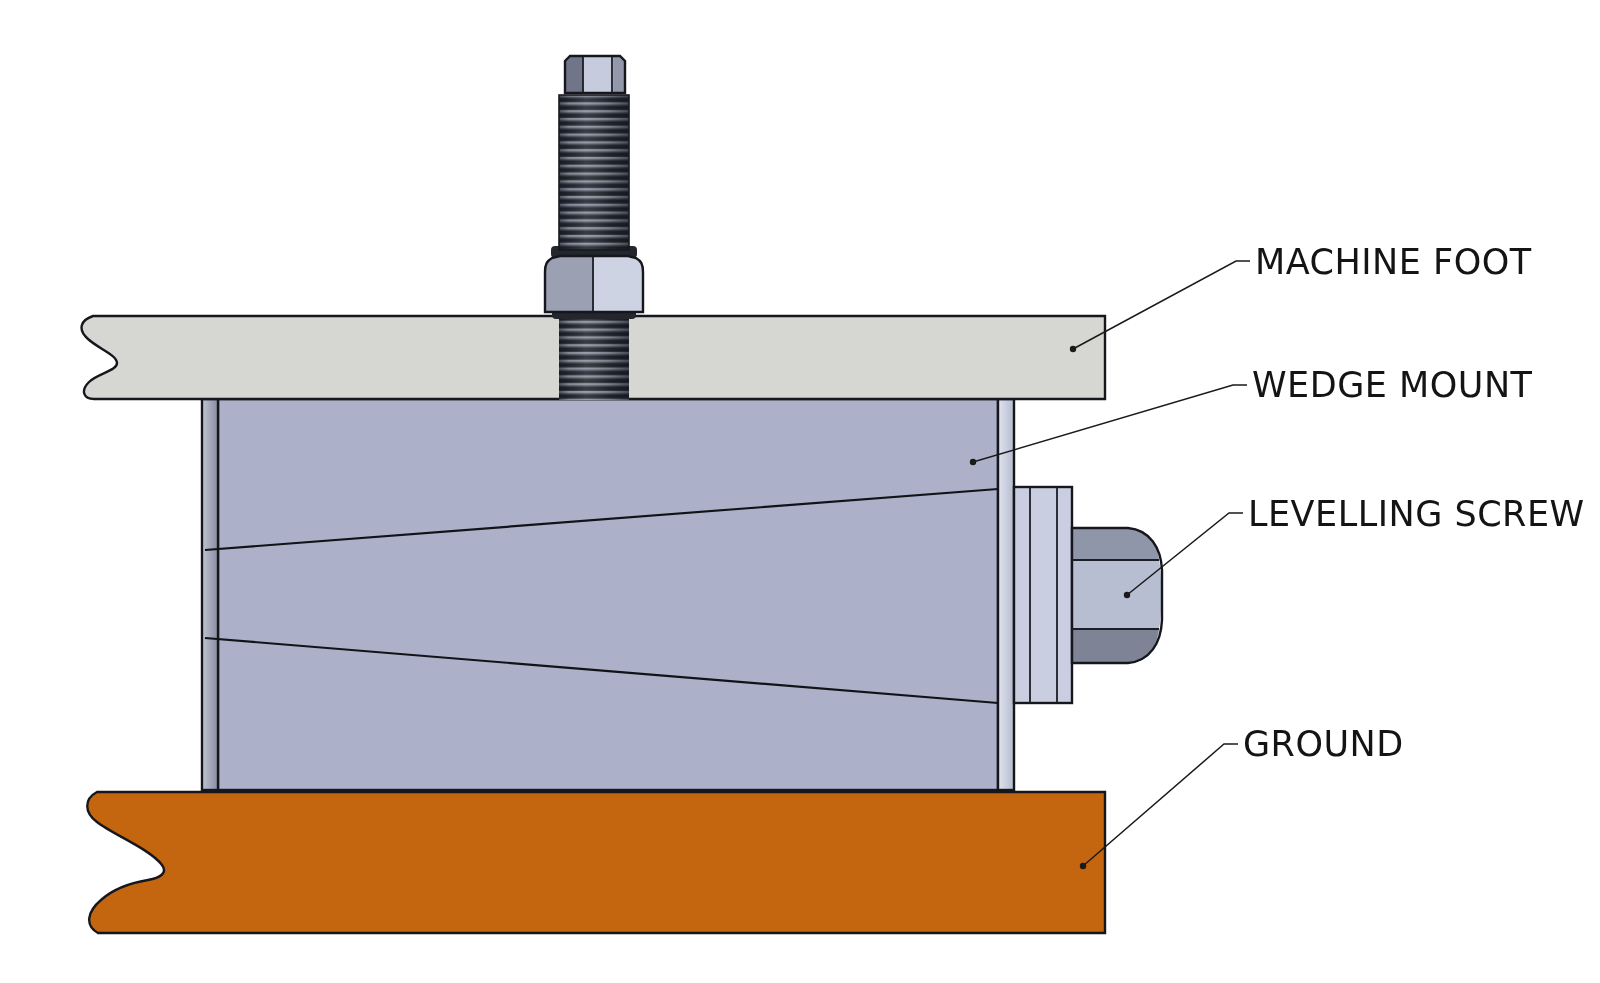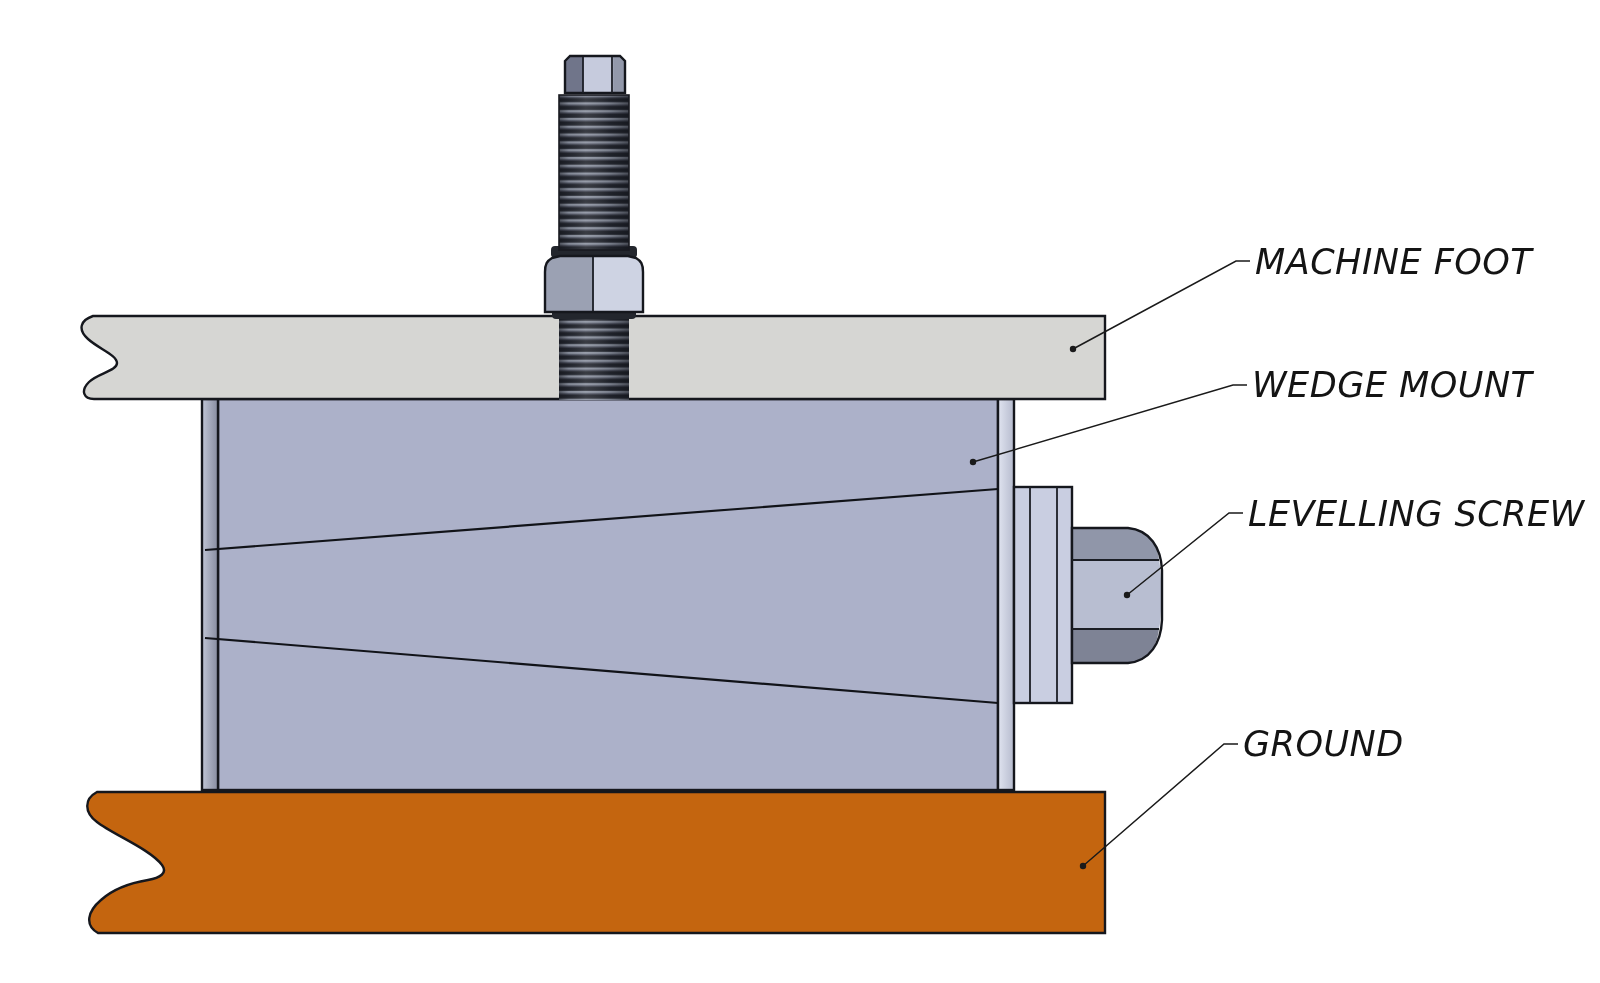--- a/index.html
+++ b/index.html
@@ -1,16 +1,16 @@
 <!DOCTYPE html>
 <html><head>
 <meta charset="utf-8">
 <style>
   html,body{margin:0;padding:0;background:#ffffff;}
-  .stage{position:relative;width:1600px;height:983px;background:#ffffff;overflow:hidden;font-style:italic;}
+  .stage{position:relative;width:1600px;height:983px;background:#ffffff;overflow:hidden;}
   svg{display:block;}
   .callout-text{
     font-family:"DejaVu Sans","Liberation Sans",sans-serif;
     font-size:35px;
     letter-spacing:0.5px;
     fill:#141414;
   }
   .outline{stroke:#15171d;stroke-width:2.4;}
   .inner-line{stroke:#1b1e25;stroke-width:1.8;fill:none;}
   .diag-line{stroke:#111318;stroke-width:2.2;fill:none;}

